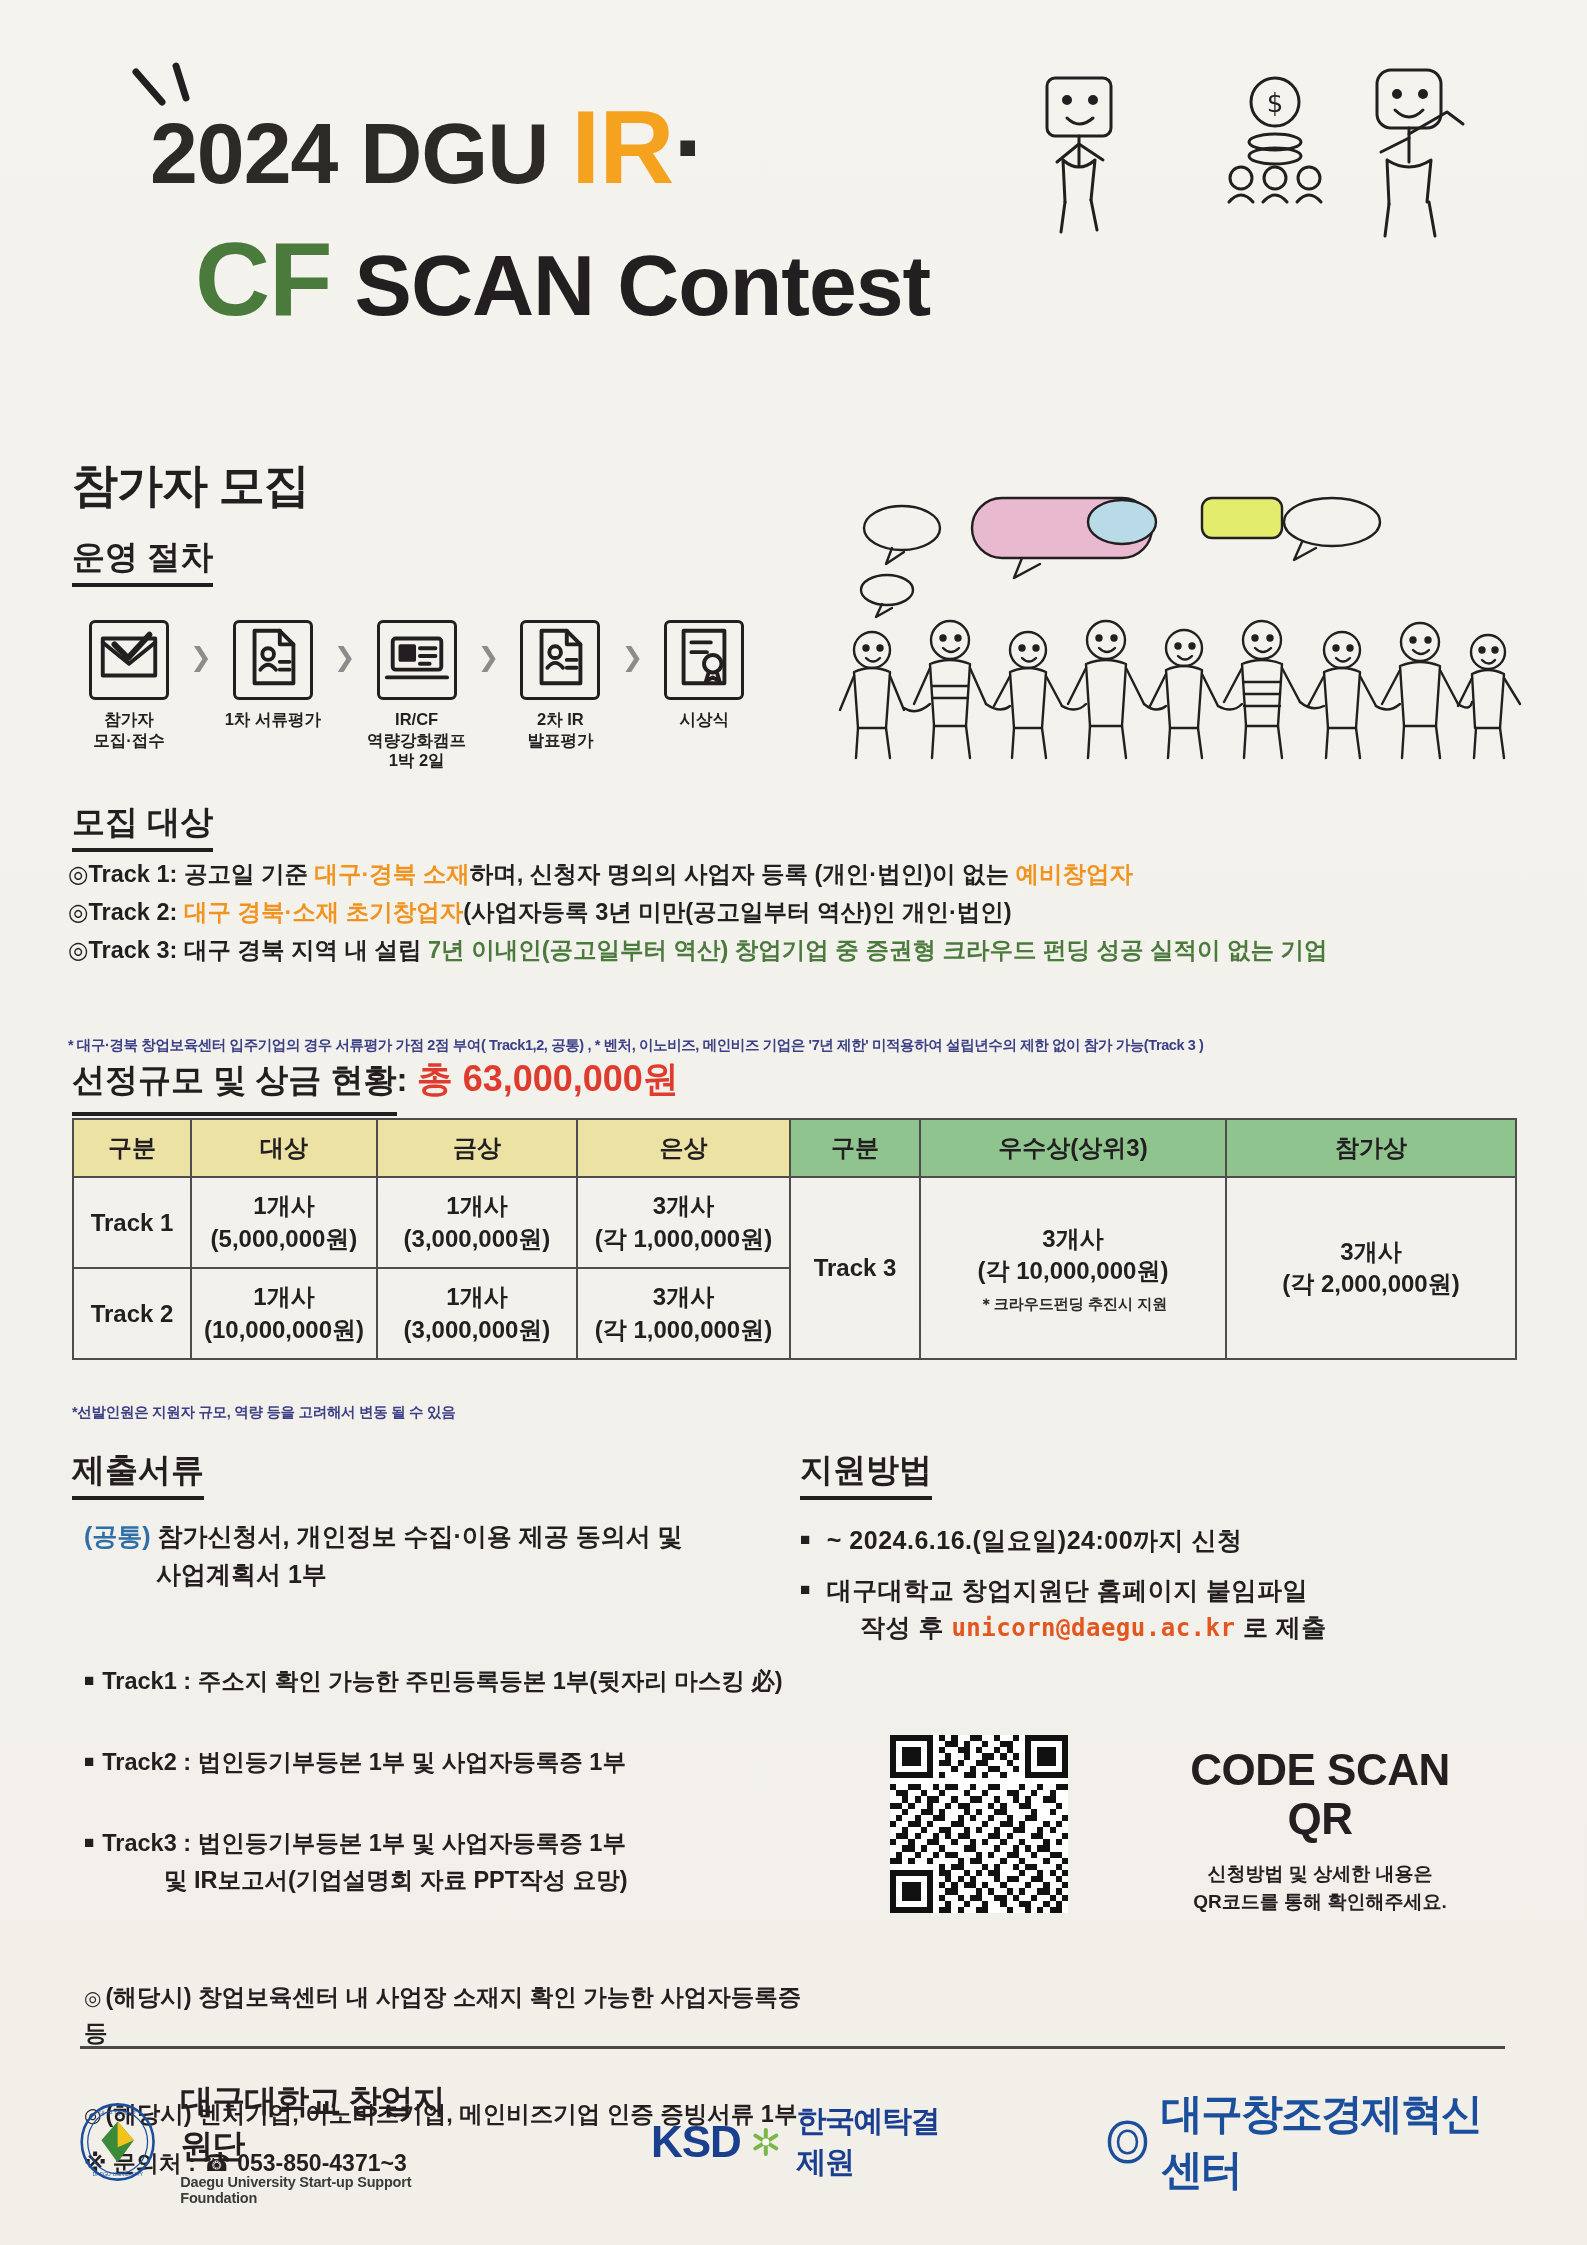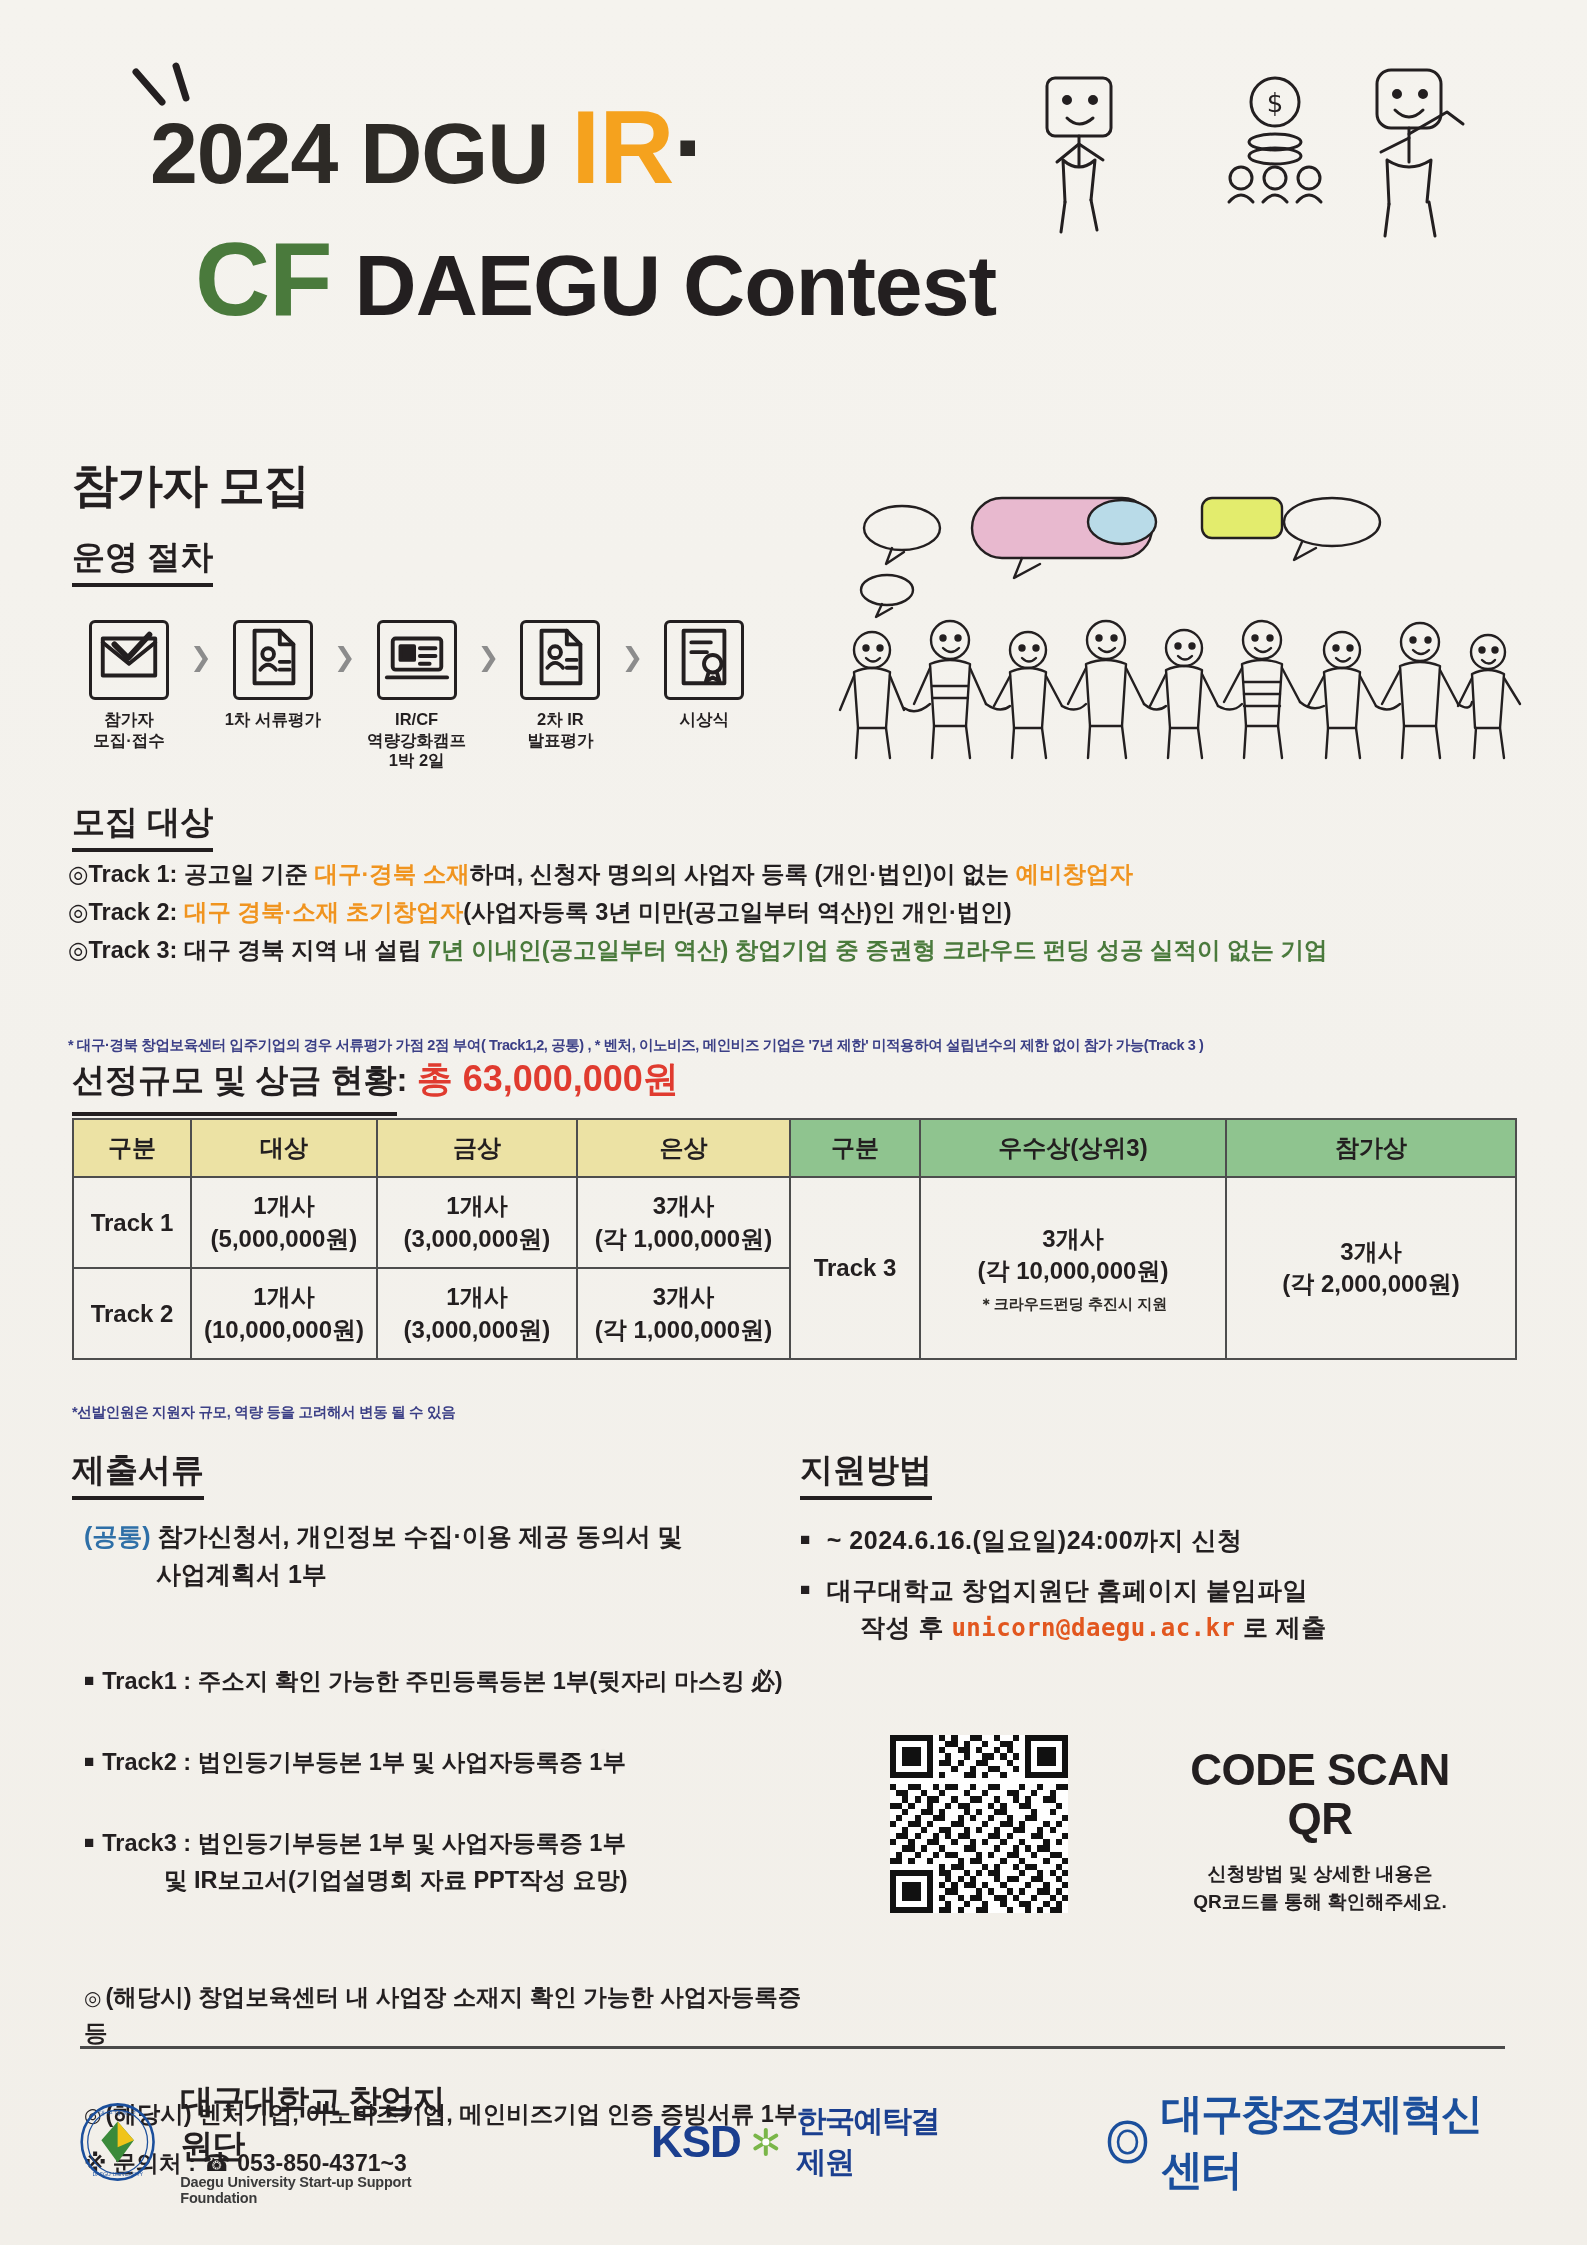--- a/index.html
+++ b/index.html
@@ -366,21 +366,21 @@
   </svg>
 
   <div class="title-wrap">
     <div class="title-line1">
       <span class="t-dark">2024</span>
       <span class="t-dark">DGU</span>
       <span class="t-orange big">IR</span><span class="t-dark big">·</span>
     </div>
     <div class="title-line2">
       <span class="t-green big">CF</span>
-      <span class="t-black">DAEGU</span>
+      <span class="t-black">SCAN</span>
       <span class="t-black">Contest</span>
     </div>
   </div>
 
   <svg class="doodle-people" viewBox="0 0 470 230">
     <g fill="none" stroke="#231f20" stroke-width="3" stroke-linecap="round" stroke-linejoin="round">
 
       <rect x="20" y="18" width="64" height="58" rx="8"></rect>
       <circle cx="40" cy="40" r="3.5" fill="#231f20"></circle>
       <circle cx="66" cy="40" r="3.5" fill="#231f20"></circle>

